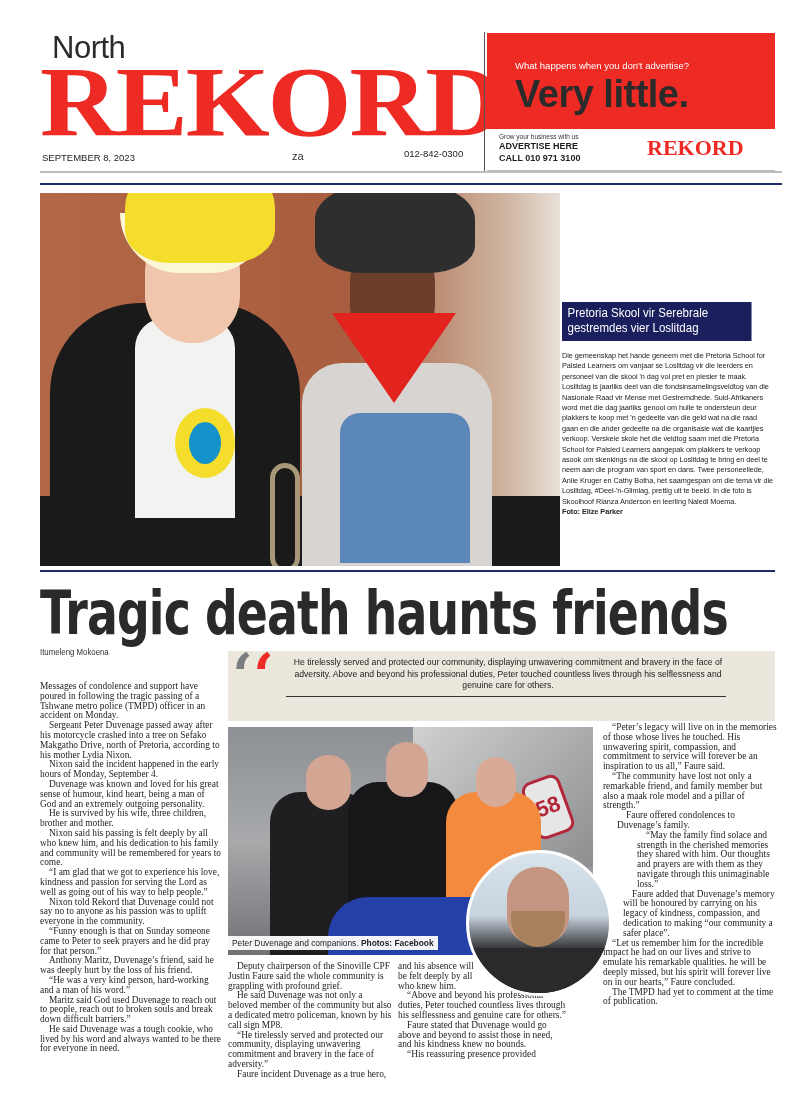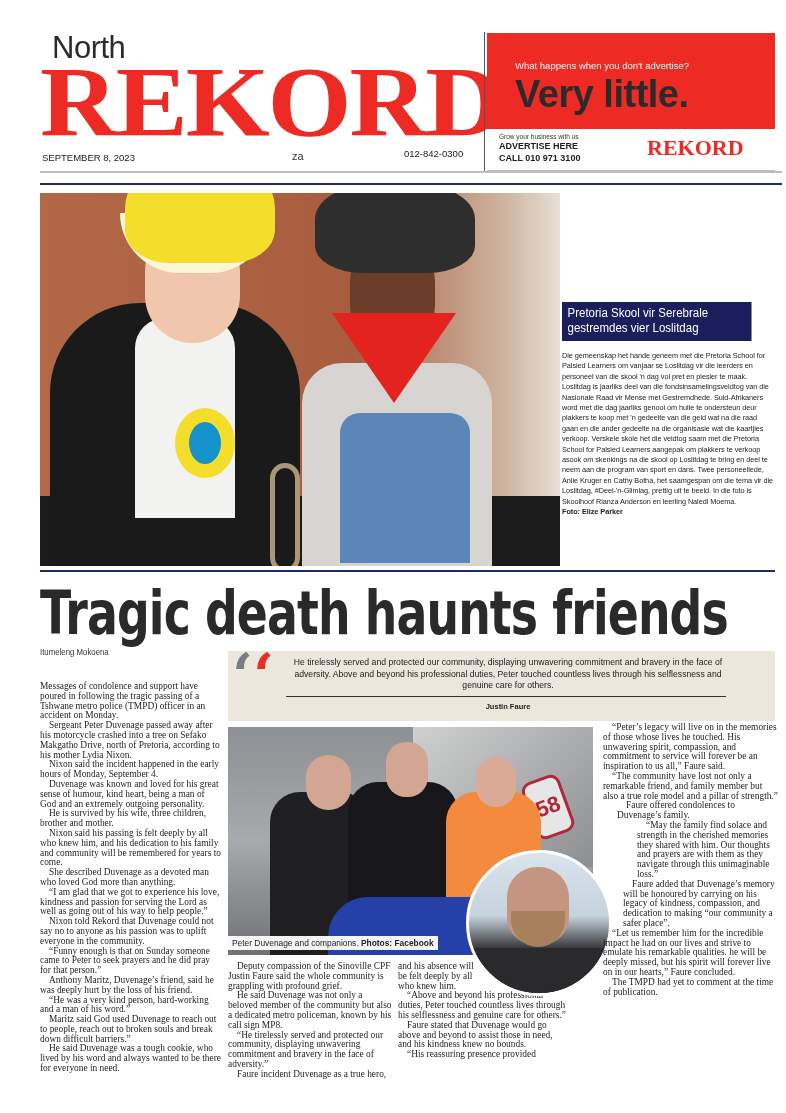--- a/index.html
+++ b/index.html
@@ -151,74 +151,72 @@
 <div class="headline">Tragic death haunts friends</div>
 <div class="byline">Itumeleng Mokoena</div>
 
 <div class="col col1">
   <p class="noind">Messages of condolence and support have poured in following the tragic passing of a Tshwane metro police (TMPD) officer in an accident on Monday.</p>
   <p>Sergeant Peter Duvenage passed away after his motorcycle crashed into a tree on Sefako Makgatho Drive, north of Pretoria, according to his mother Lydia Nixon.</p>
   <p>Nixon said the incident happened in the early hours of Monday, September 4.</p>
   <p>Duvenage was known and loved for his great sense of humour, kind heart, being a man of God and an extremely outgoing personality.</p>
   <p>He is survived by his wife, three children, brother and mother.</p>
   <p>Nixon said his passing is felt deeply by all who knew him, and his dedication to his family and community will be remembered for years to come.</p>
-  <p>She described Duvenage as a devoted man who loved God more than anything.</p>
   <p>“I am glad that we got to experience his love, kindness and passion for serving the Lord as well as going out of his way to help people.”</p>
   <p>Nixon told Rekord that Duvenage could not say no to anyone as his passion was to uplift everyone in the community.</p>
   <p>“Funny enough is that on Sunday someone came to Peter to seek prayers and he did pray for that person.”</p>
   <p>Anthony Maritz, Duvenage’s friend, said he was deeply hurt by the loss of his friend.</p>
   <p>“He was a very kind person, hard-working and a man of his word.”</p>
   <p>Maritz said God used Duvenage to reach out to people, reach out to broken souls and break down difficult barriers.”</p>
   <p>He said Duvenage was a tough cookie, who lived by his word and always wanted to be there for everyone in need.</p>
 </div>
 
 <div class="pq">
   <div class="pq-mark">‘<span>‘</span></div>
   <div class="pq-text">He tirelessly served and protected our community, displaying unwavering commitment and bravery in the face of adversity. Above and beyond his professional duties, Peter touched countless lives through his selflessness and genuine care for others.</div>
   <div class="pq-rule"></div>
-  <div class="pq-author">Justin Faure</div>
 </div>
 
 <div class="photo2">
   <div class="wall"></div>
   <div class="num58">58</div>
   <div class="m1"></div>
   <div class="m1h"></div>
   <div class="m2"></div>
   <div class="m2h"></div>
   <div class="m3"></div>
   <div class="m3h"></div>
   <div class="bike"></div>
 </div>
 <div class="cap2">
   <span>Peter Duvenage and companions.</span>
   <b>Photos: Facebook</b>
 </div>
 
 <div class="col col2">
-  <p>Deputy compassion of the Sinoville CPF Justin Faure said the whole community is grappling with profound grief.</p>
+  <p>Deputy chairperson of the Sinoville CPF Justin Faure said the whole community is grappling with profound grief.</p>
   <p>He said Duvenage was not only a beloved member of the community but also a dedicated metro policeman, known by his call sign MP8.</p>
   <p>“He tirelessly served and protected our community, displaying unwavering commitment and bravery in the face of adversity.”</p>
   <p>Faure incident Duvenage as a true hero,</p>
 </div>
 
 <div class="col col3">
   <p class="noind" style="width:78px">and his absence will be felt deeply by all who knew him.</p>
   <p>“Above and beyond his professional duties, Peter touched countless lives through his selflessness and genuine care for others.”</p>
   <p>Faure stated that Duvenage would go above and beyond to assist those in need, and his kindness knew no bounds.</p>
   <p>“His reassuring presence provided</p>
 </div>
 
 <div class="circle">
   <div class="c-vest"></div>
   <div class="c-head"></div>
   <div class="c-beard"></div>
 </div>
 
 <div class="col col4">
   <p>“Peter’s legacy will live on in the memories of those whose lives he touched. His unwavering spirit, compassion, and commitment to service will forever be an inspiration to us all,” Faure said.</p>
-  <p>“The community have lost not only a remarkable friend, and family member but also a true role model and a pillar of strength.”</p>
+  <p>“The community have lost not only a remarkable friend, and family member but also a maak role model and a pillar of strength.”</p>
   <p style="padding-left:14px">Faure offered condolences to Duvenage’s family.</p>
   <p style="padding-left:34px">“May the family find solace and strength in the cherished memories they shared with him. Our thoughts and prayers are with them as they navigate through this unimaginable loss.”</p>
   <p style="padding-left:20px">Faure added that Duvenage’s memory will be honoured by carrying on his legacy of kindness, compassion, and dedication to making “our community a safer place”.</p>
   <p>“Let us remember him for the incredible impact he had on our lives and strive to emulate his remarkable qualities. he will be deeply missed, but his spirit will forever live on in our hearts,” Faure concluded.</p>
   <p>The TMPD had yet to comment at the time of publication.</p>
 </div>
 
 </body></html>

